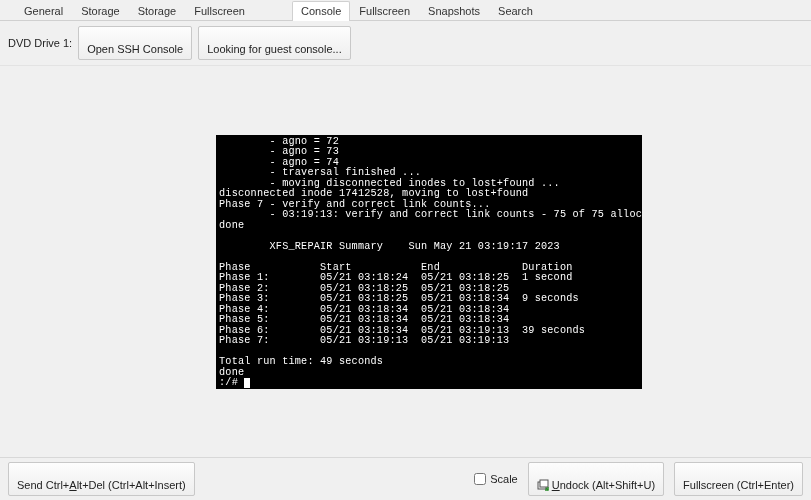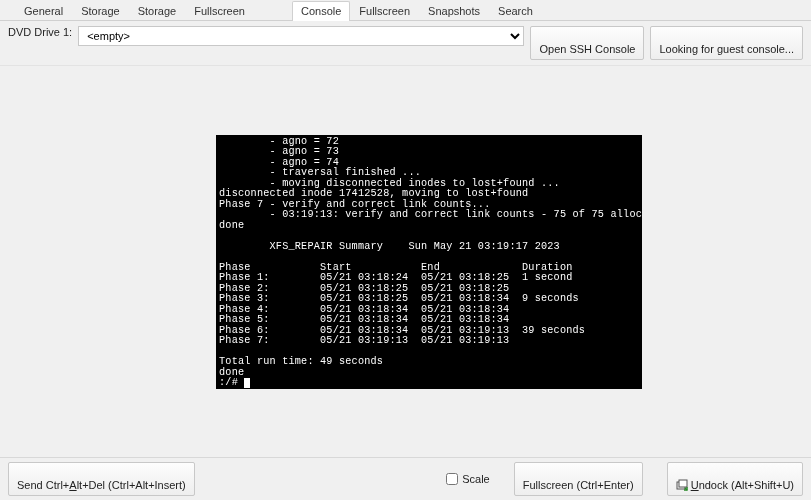--- a/index.html
+++ b/index.html
@@ -30,20 +30,21 @@
     color: #333;
   }
   .tab.active {
     background: #ffffff;
     border-color: #d0d0d0;
     border-radius: 2px 2px 0 0;
     margin-left: 38px;
   }
   .toolbar {
     display: flex;
+    align-items: center;
     padding: 5px 8px;
     gap: 6px;
     background: #f0f0f0;
     border-bottom: 1px solid #e3e3e3;
   }
   .toolbar-label { white-space: nowrap; }
   select.dvd {
     flex: 1;
     height: 20px;
     border: 1px solid #c8c8c8;
@@ -88,21 +89,21 @@
     display:inline-block;
     width:6px;
     height:10px;
     background:#fff;
     vertical-align:text-bottom;
   }
   .statusbar {
     display: flex;
     align-items: center;
     padding: 4px 8px;
-    gap: 24px;
+    gap: 10px;
     background: #f0f0f0;
     border-top: 1px solid #d8d8d8;
   }
   .spacer { flex: 1; }
   .chk { display:flex; align-items:flex-end; gap:4px; }
   .chk input { width:12px; height:12px; }
   .ico-undock {
     display:inline-block;
     vertical-align:middle;
     margin-right:3px;
@@ -118,23 +119,20 @@
   <div class="tab">Storage</div>
   <div class="tab">Fullscreen</div>
   <div class="tab active">Console</div>
   <div class="tab">Fullscreen</div>
   <div class="tab">Snapshots</div>
   <div class="tab">Search</div>
 </div>
 
 <div class="toolbar">
   <span class="toolbar-label">DVD Drive 1:</span>
-  <select class="dvd">
-    <option>&lt;empty&gt;</option>
-  </select>
   <button class="btn">Open SSH Console</button>
   <button class="btn">Looking for guest console...</button>
 </div>
 
 <div class="console-area">
   <div class="terminal" id="terminal">        - agno = 72
         - agno = 73
         - agno = 74
         - traversal finished ...
         - moving disconnected inodes to lost+found ...
@@ -161,24 +159,24 @@
 
 <div class="statusbar">
   <button class="btn">
     <span>Send Ctrl+<span class="underline">A</span>lt+Del (Ctrl+Alt+Insert)</span>
   </button>
   <div class="spacer"></div>
   <label class="chk">
     <input type="checkbox" style="">
     <span>Scale</span>
   </label>
-  <button class="btn">Fullscreen (Ctrl+Enter)</button>
   <button class="btn">
     <span class="ico-undock">
       <svg width="12" height="12" viewBox="0 0 12 12">
         <rect x="1" y="3" width="8" height="7" fill="none" stroke="#555" stroke-width="1"></rect>
         <rect x="3" y="1" width="8" height="7" fill="#fff" stroke="#555" stroke-width="1"></rect>
         <path d="M9 9 L11 11" stroke="#2a8a2a" stroke-width="1.5"></path>
         <path d="M11 8 L11 11 L8 11" fill="none" stroke="#2a8a2a" stroke-width="1.5"></path>
       </svg>
     </span><span><span class="underline">U</span>ndock (Alt+Shift+U)</span>
   </button>
+  <button class="btn">Fullscreen (Ctrl+Enter)</button>
 </div>
 
 </body></html>

